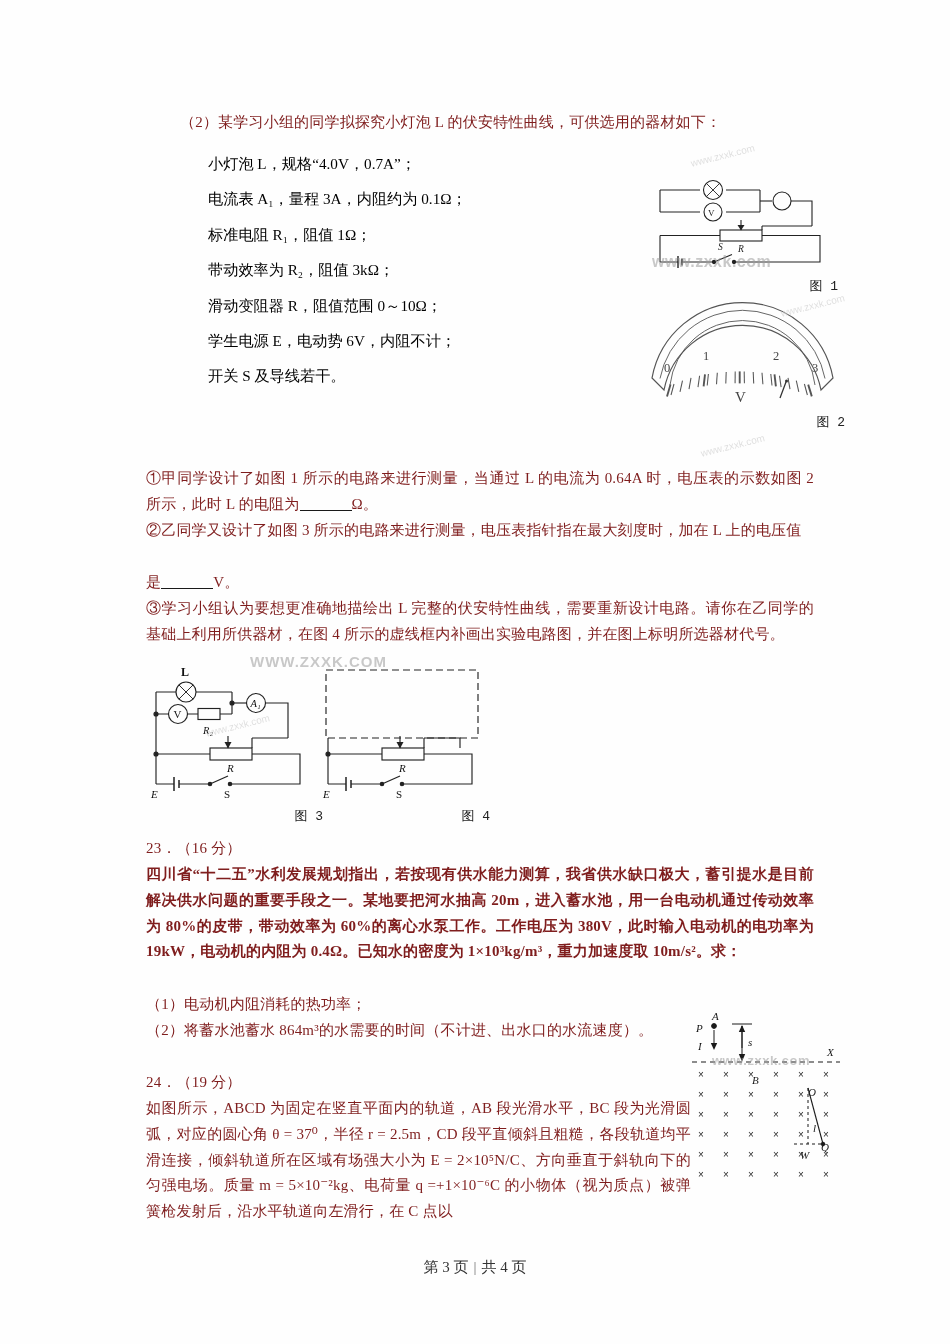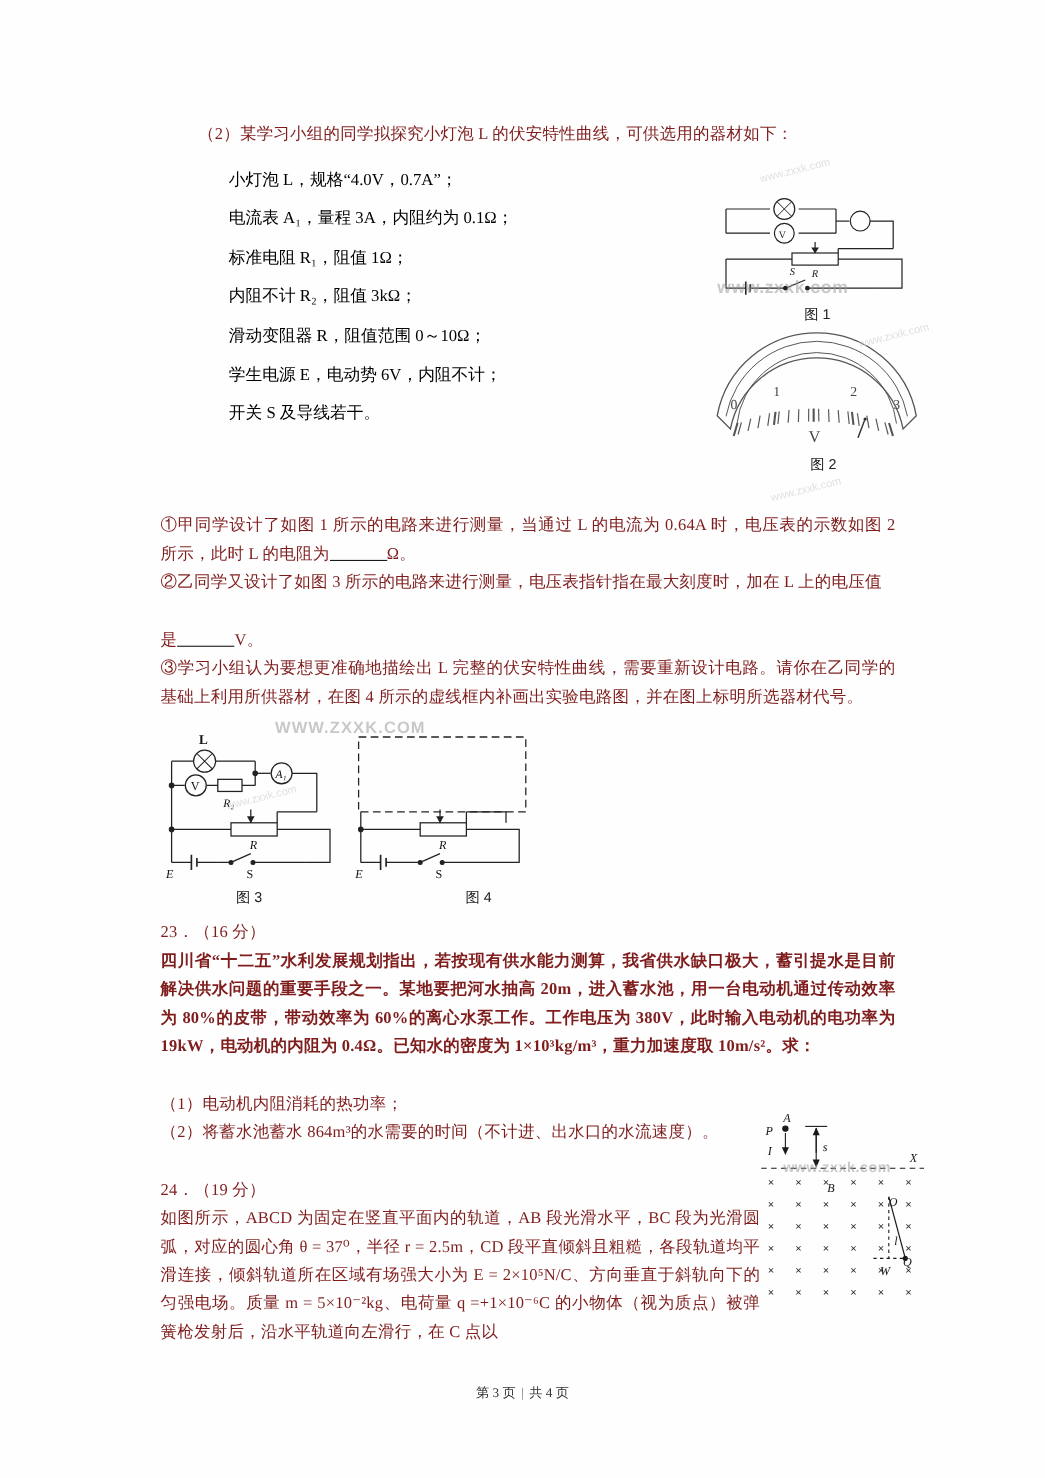--- a/index.html
+++ b/index.html
@@ -27,58 +27,58 @@
 
   
   .equip-list{position:absolute;left:208px;top:146px;width:420px;}
   .equip-item{
     font-size:15.2px;line-height:35.4px;white-space:nowrap;color:#000000;
   }
 
   
   .fig{position:absolute;}
   .figcap{
-    text-align:center;font-size:13px;color:#222;margin-top:1px;
-    font-family:Liberation Sans, sans-serif;
+    text-align:right;font-size:13px;color:#222;margin-top:1px;
+    font-family:Liberation Mono, monospace;
   }
   svg{display:block;overflow:visible;}
 
   
   .wm{
     position:absolute;color:#9c9c9c;opacity:.55;
     font-family:"Liberation Sans",sans-serif;font-weight:700;
     letter-spacing:.5px;pointer-events:none;user-select:none;
     white-space:nowrap;
   }
   .wm-faint{
     position:absolute;color:#d8d8d8;opacity:.8;font-size:10px;
     font-family:"Liberation Sans",sans-serif;
     transform:rotate(-14deg);white-space:nowrap;pointer-events:none;
   }
 
   
   .footer{
     position:absolute;left:0;right:0;top:1258px;
-    text-align:center;font-size:12px;color:#333;
+    text-align:center;font-size:15px;color:#333;
     font-family:"Liberation Serif",serif;
   }
   .footer .sep{margin:0 5px;color:#777;}
 </style>
 </head>
 <body>
 
 <div class="page">
 
   <div class="para" style="left:180px;top:110px;width:640px;">（2）某学习小组的同学拟探究小灯泡 L 的伏安特性曲线，可供选用的器材如下：</div>
 
   <div class="equip-list">
     <div class="equip-item">小灯泡 L，规格“4.0V，0.7A”；</div>
     <div class="equip-item">电流表 A₁，量程 3A，内阻约为 0.1Ω；</div>
     <div class="equip-item">标准电阻 R₁，阻值 1Ω；</div>
-    <div class="equip-item">内阻不计 R₂，阻值 3kΩ；</div>
+    <div class="equip-item">带动效率为 R₂，阻值 3kΩ；</div>
     <div class="equip-item">滑动变阻器 R，阻值范围 0～10Ω；</div>
     <div class="equip-item">学生电源 E，电动势 6V，内阻不计；</div>
     <div class="equip-item">开关 S 及导线若干。</div>
   </div>
 
   <div class="fig" style="left:648px;top:168px;width:190px;">
     <svg width="190" height="108" viewBox="0 0 190 108">
       <g fill="none" stroke="#222" stroke-width="1.1">
 
         <path d="M12 22 L52 22 M78 22 L112 22"></path>

